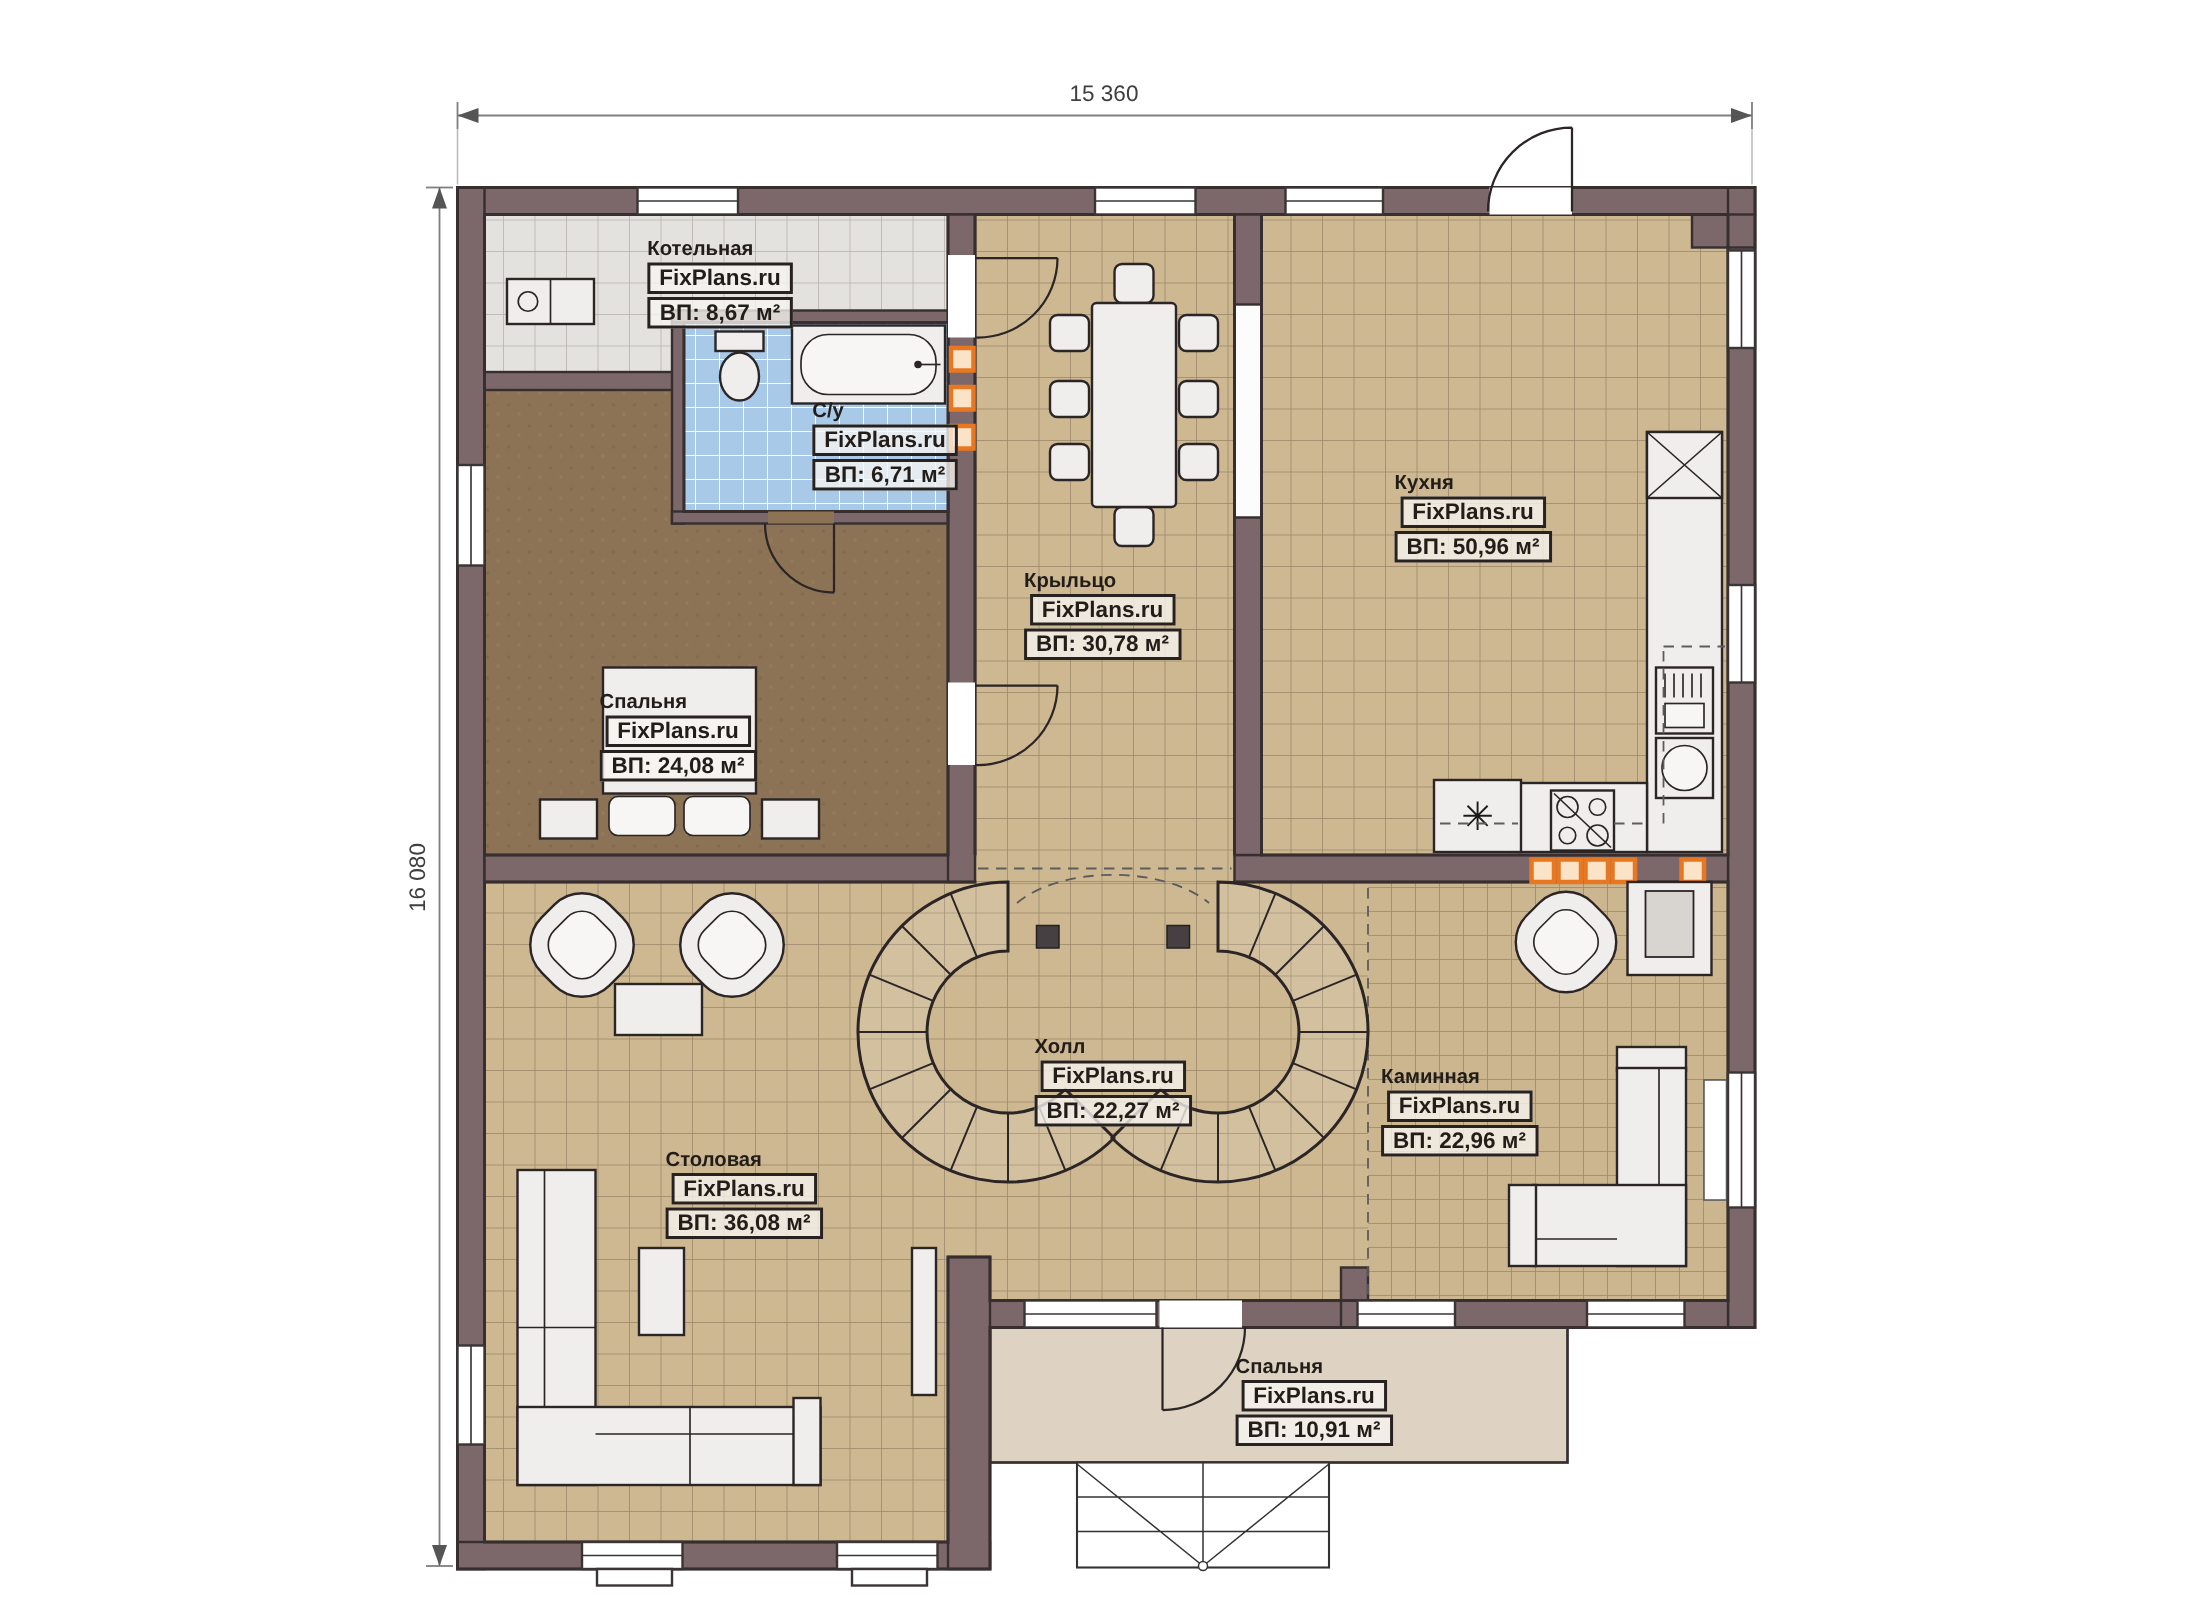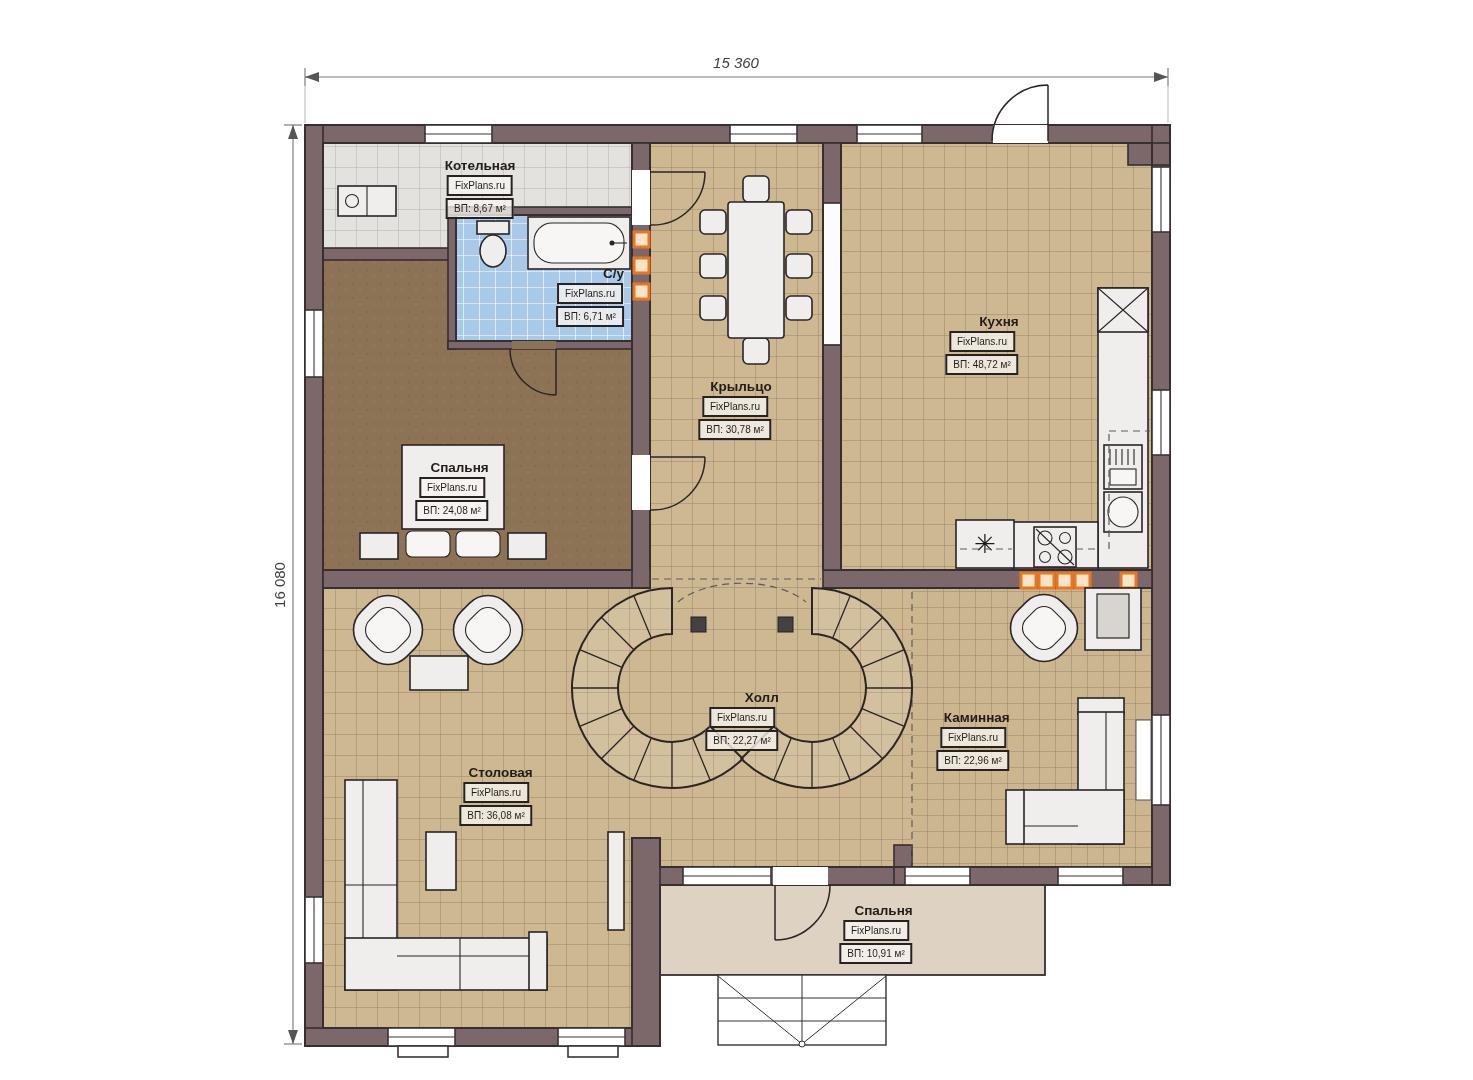--- a/index.html
+++ b/index.html
@@ -19,26 +19,26 @@
   .dash{fill:none;stroke:#5c5c5c;stroke-width:1.2;stroke-dasharray:7 5;}
   .tread{stroke:#2b2526;stroke-width:1.3;}
   .stairpath{fill:rgba(255,255,255,0.12);stroke:#2b2526;stroke-width:2;}
   .flue{fill:#fbe3c8;stroke:#e87722;stroke-width:3;}
   .dimline{stroke:#7f7f7f;stroke-width:1.2;fill:none;}
   .dimarrow{fill:#555555;}
   .ext{stroke:#b8b8b8;stroke-width:1;}
   .steps{fill:#ffffff;stroke:#333;stroke-width:1.4;}
   .stepln{stroke:#333;stroke-width:1;fill:none;}
   
-  .rlabel{position:absolute;transform:translateX(-50%);text-align:right;color:#231d19;z-index:5;white-space:nowrap;}
+  .rlabel{position:absolute;transform:translateX(-50%);text-align:left;color:#231d19;z-index:5;white-space:nowrap;}
   .rlabel .nm{font-weight:700;font-size:13.5px;margin-bottom:1px;}
   .rlabel .bx{display:block;width:max-content;margin:2px auto 0;border:2px solid #272120;
-              background:rgba(247,245,241,0.78);font-size:10px;line-height:15px;padding:1px 6px;}
+              background:rgba(247,245,241,0.78);font-size:15px;line-height:15px;padding:1px 6px;font-weight:bold;}
   .dim{position:absolute;font-size:15px;color:#3f3f3f;z-index:5;}
-  .dim-top{transform:translateX(-50%);font-style:italic;}
+  .dim-top{transform:translateX(-50%);}
   .dim-left{transform:translate(-50%,-50%) rotate(-90deg);}
 </style>
 </head>
 <body>
 
 <div class="canvas">
 
 <svg width="1473" height="1080" viewBox="0 0 1473 1080">
   <defs>
     <pattern id="tan" width="21" height="21" patternUnits="userSpaceOnUse">
@@ -347,21 +347,21 @@
   <div class="bx">ВП: 24,08 м²</div>
 </div>
 <div class="rlabel" style="left:735px;top:379px">
   <div class="nm">Крыльцо</div>
   <div class="bx">FixPlans.ru</div>
   <div class="bx">ВП: 30,78 м²</div>
 </div>
 <div class="rlabel" style="left:982px;top:314px">
   <div class="nm">Кухня</div>
   <div class="bx">FixPlans.ru</div>
-  <div class="bx">ВП: 48,72 м²</div>
+  <div class="bx">ВП: 50,96 м²</div>
 </div>
 <div class="rlabel" style="left:742px;top:690px">
   <div class="nm">Холл</div>
   <div class="bx">FixPlans.ru</div>
   <div class="bx">ВП: 22,27 м²</div>
 </div>
 <div class="rlabel" style="left:973px;top:710px">
   <div class="nm">Каминная</div>
   <div class="bx">FixPlans.ru</div>
   <div class="bx">ВП: 22,96 м²</div>

